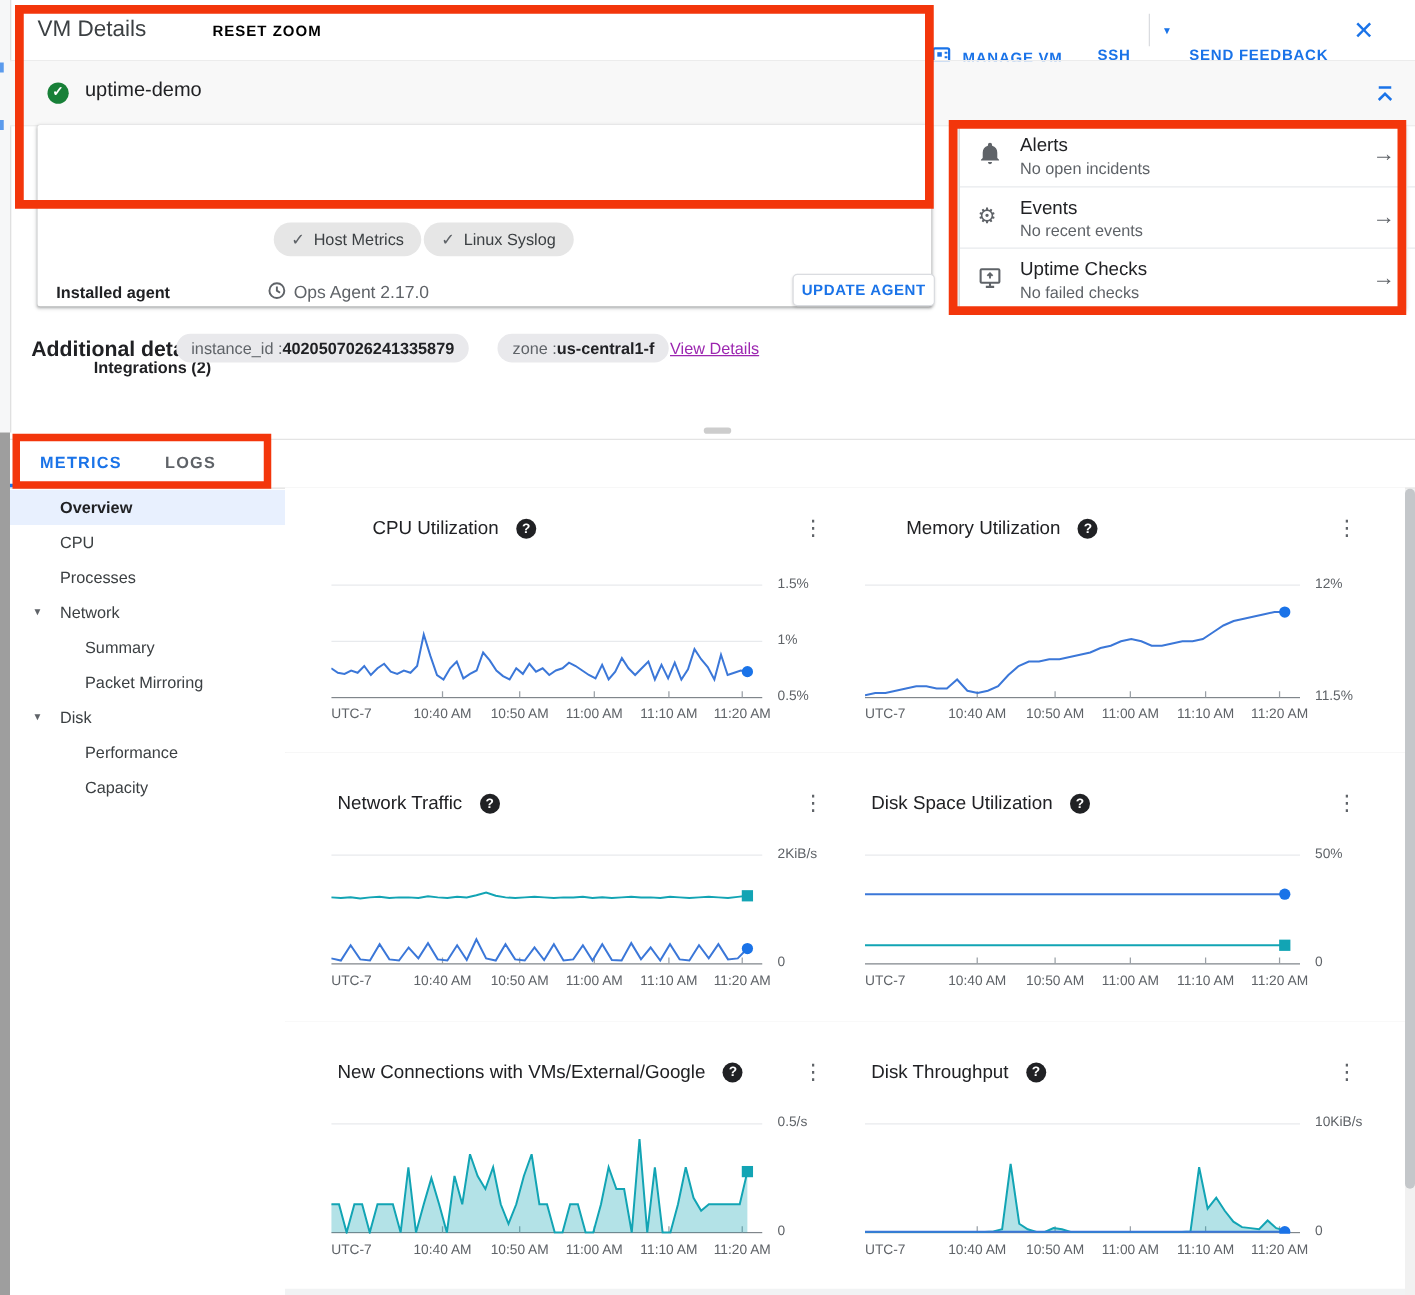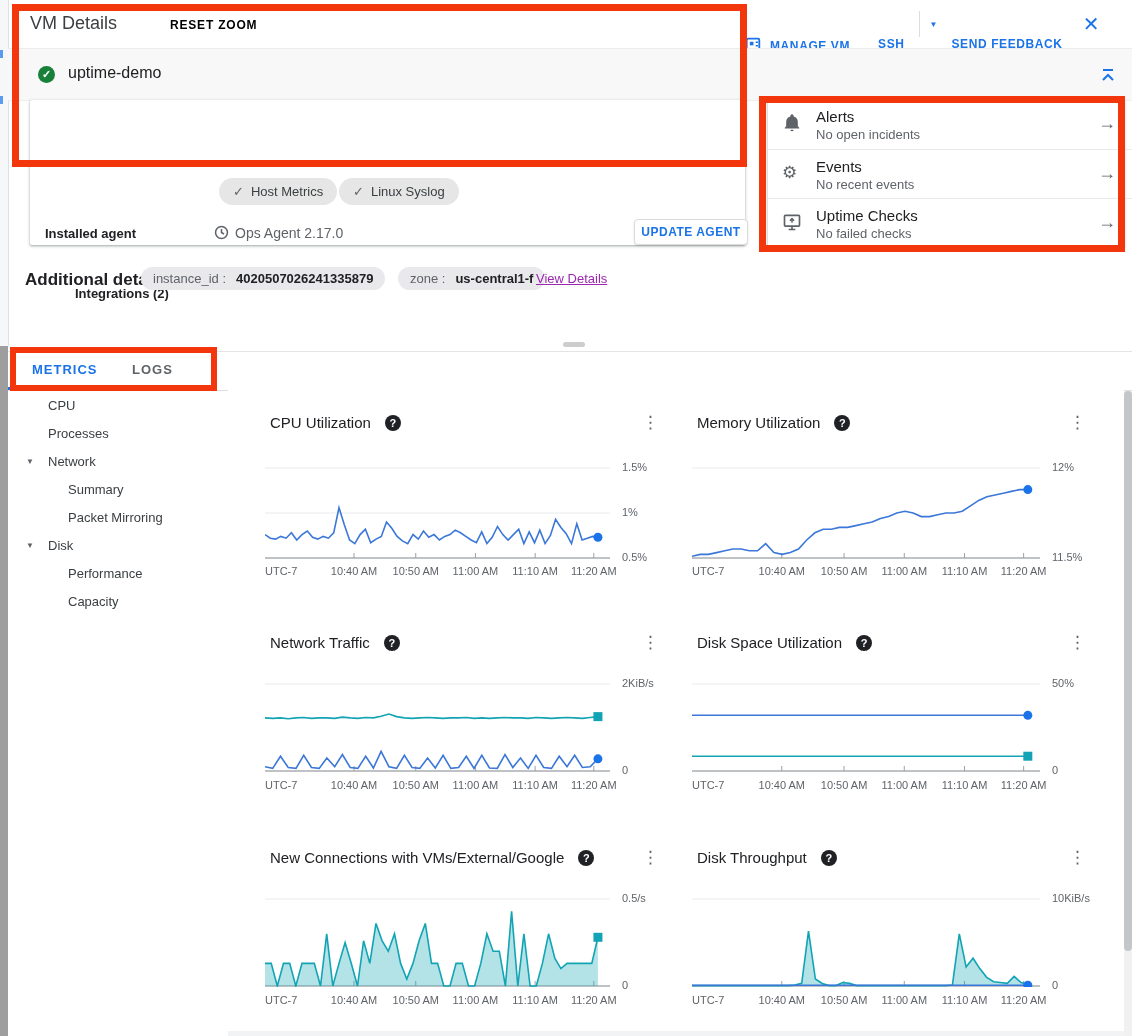--- a/index.html
+++ b/index.html
@@ -45,21 +45,21 @@
   .side-row{position:absolute;left:0;width:364px;height:49px;cursor:pointer;text-decoration:underline;}
   .side-row+.side-row{border-top:1px solid #e8eaed;}
   .side-icon{position:absolute;left:14px;top:13px;width:20px;height:20px;color:#5f6368;}
   .side-title{position:absolute;left:48px;top:8px;font-size:15px;color:#202124;}
   .side-sub{position:absolute;left:48px;top:27px;font-size:13px;color:#5f6368;}
   .side-arrow{position:absolute;right:16px;top:13px;font-size:18px;color:#5f6368;}
   
   .addl-lbl{left:25px;top:270px;font-size:17px;font-weight:bold;}
   .addl-chip{height:23px;border-radius:12px;background:#e9e9ec;display:flex;align-items:center;padding:0 12px;
              font-size:13px;color:#5f6368;}
-  .addl-chip b{color:#202124;margin-left:10px;}
+  .addl-chip b{color:#202124;margin-left:0;}
   .view-link{left:536px;top:271px;font-size:13px;color:#9c27b0;text-decoration:underline;cursor:pointer;}
   
   .handle{left:563px;top:342px;width:22px;height:5px;border-radius:3px;background:#cdcdcd;cursor:row-resize;}
   .sect-div{left:8px;top:351px;width:1124px;height:1px;background:#e4e4e4;}
   
   .tab{font-size:13px;font-weight:bold;letter-spacing:1px;cursor:pointer;}
   .tab-metrics{left:32px;top:362px;color:#1a73e8;}
   .tab-logs{left:132px;top:362px;color:#5f6368;}
   .tab-underline{left:8px;top:387px;width:107px;height:3px;background:#1a73e8;}
   .tabs-divider{left:8px;top:390px;width:1124px;height:1px;background:#e0e0e0;}
@@ -70,21 +70,21 @@
   .sb-item.lvl1{padding-left:60px;}
   .sb-caret{position:absolute;left:18px;top:0;font-size:8px;color:#5f6368;}
   .sidebar-vdiv{left:228px;top:391px;width:1px;height:645px;background:#e0e0e0;}
   
   .chart-card{position:absolute;background:#fff;}
   .chart-card.cl{left:228px;width:452px;}
   .chart-card.cr{left:680px;width:444px;}
   .r1{top:390px;height:212px;} .r2{top:602px;height:215px;} .r3{top:817px;height:219px;}
   .chart-head{position:absolute;display:flex;align-items:center;}
   .cl .chart-head{left:42px;} .cr .chart-head{left:17px;}
-  .r1 .chart-head{top:24px;} .r2 .chart-head,.r3 .chart-head{top:32px;}
+  .r1 .chart-head{top:24px;margin-left:28px;} .r2 .chart-head,.r3 .chart-head{top:32px;}
   .chart-title{font-size:15px;color:#202124;}
   .help-icon{margin-left:14px;width:16px;height:16px;border-radius:50%;background:#202124;color:#fff;
              font-size:11px;font-weight:bold;text-align:center;line-height:16px;cursor:pointer;}
   .kebab{position:absolute;font-size:17px;color:#5f6368;cursor:pointer;letter-spacing:0;}
   .cl .kebab{left:414px;} .cr .kebab{left:389px;}
   .r1 .kebab{top:22px;} .r2 .kebab,.r3 .kebab{top:30px;}
   .plot-wrap{position:absolute;}
   .cl .plot-wrap,.cl .xaxis{left:37px;width:345px;} .cr .plot-wrap,.cr .xaxis{left:12px;width:348px;}
   .r1 .plot-wrap{top:77px;} .r2 .plot-wrap,.r3 .plot-wrap{top:81px;}
   .xaxis{position:absolute;height:14px;}
@@ -214,20 +214,21 @@
 
   <div class="abs handle"></div>
   <div class="abs sect-div"></div>
 
   <span class="abs tab tab-metrics">METRICS</span>
   <span class="abs tab tab-logs">LOGS</span>
   <div class="abs tab-underline"></div>
   <div class="abs tabs-divider"></div>
 
   <div class="abs" id="sidebar">
+      <div class="sb-item sel"><span>Overview</span></div>
       <div class="sb-item"><span>CPU</span></div>
       <div class="sb-item"><span>Processes</span></div>
       <div class="sb-item"><span class="sb-caret">▼</span><span>Network</span></div>
       <div class="sb-item lvl1"><span>Summary</span></div>
       <div class="sb-item lvl1"><span>Packet Mirroring</span></div>
       <div class="sb-item"><span class="sb-caret">▼</span><span>Disk</span></div>
       <div class="sb-item lvl1"><span>Performance</span></div>
       <div class="sb-item lvl1"><span>Capacity</span></div>
     </div>
   <div class="abs sidebar-vdiv"></div>

